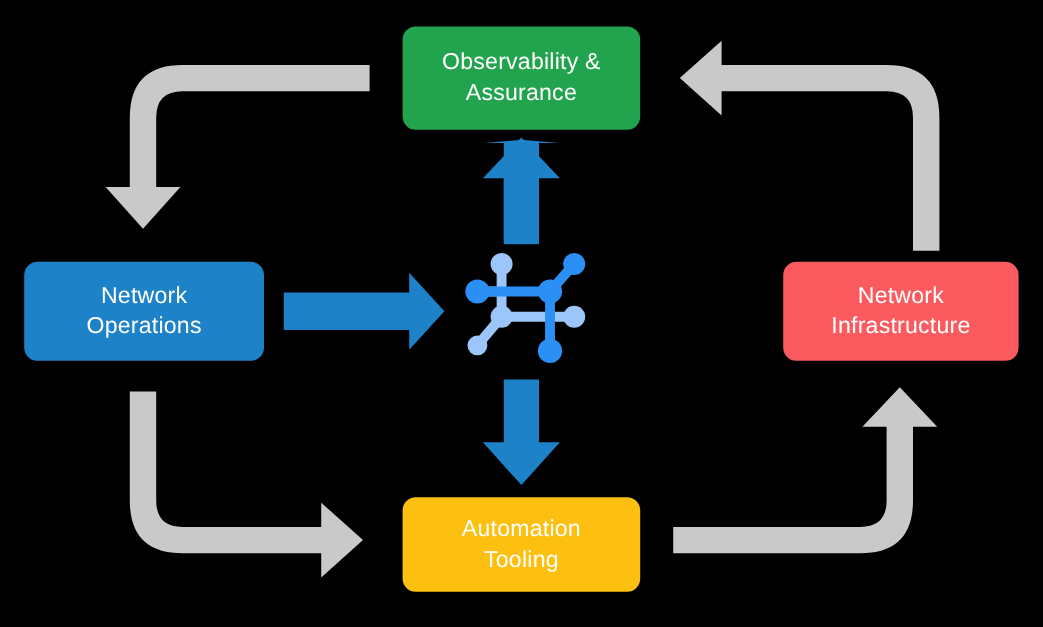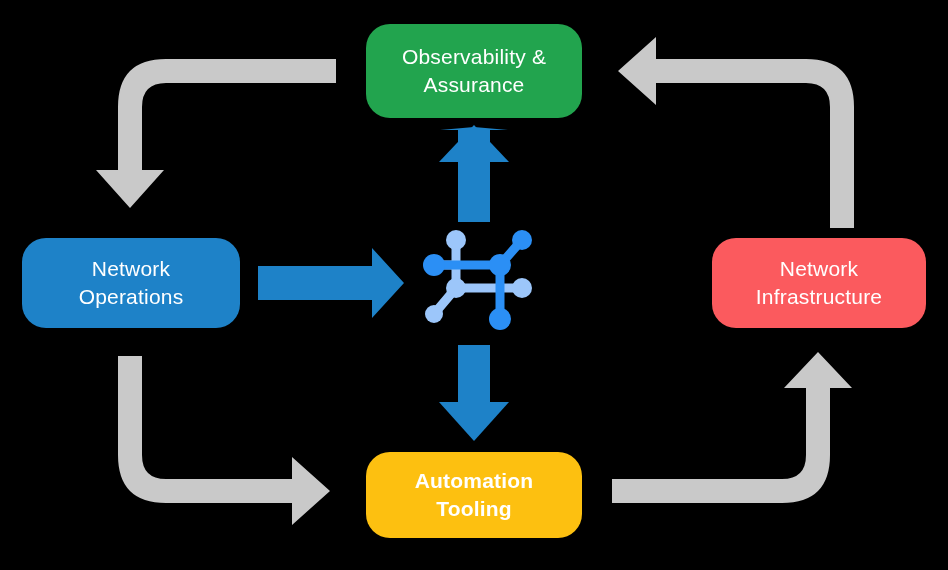--- a/index.html
+++ b/index.html
@@ -12,21 +12,21 @@
   }
   #stage {
     position: relative;
     width: 948px;
     height: 570px;
     background: #000000;
     overflow: hidden;
   }
   .node-box {
     position: absolute;
-    border-radius: 24px;
+    border-radius: 12px;
     display: flex;
     align-items: center;
     justify-content: center;
     text-align: center;
     color: #ffffff;
     font-size: 21px;
     line-height: 1.32;
     font-weight: 400;
     letter-spacing: 0.2px;
     box-sizing: border-box;
@@ -171,16 +171,16 @@
 
   <div class="node-box" id="box-observability" style="background: rgb(34, 164, 78);">Observability &amp;
 Assurance</div>
 
   <div class="node-box" id="box-operations" style="background: rgb(30, 130, 200);">Network
 Operations</div>
 
   <div class="node-box" id="box-infrastructure" style="background: rgb(251, 90, 94);">Network
 Infrastructure</div>
 
-  <div class="node-box" id="box-automation" style="background: rgb(253, 192, 16); font-weight: bold;">Automation
+  <div class="node-box" id="box-automation" style="background: rgb(253, 192, 16);">Automation
 Tooling</div>
 
 </div>
 
 </body></html>

